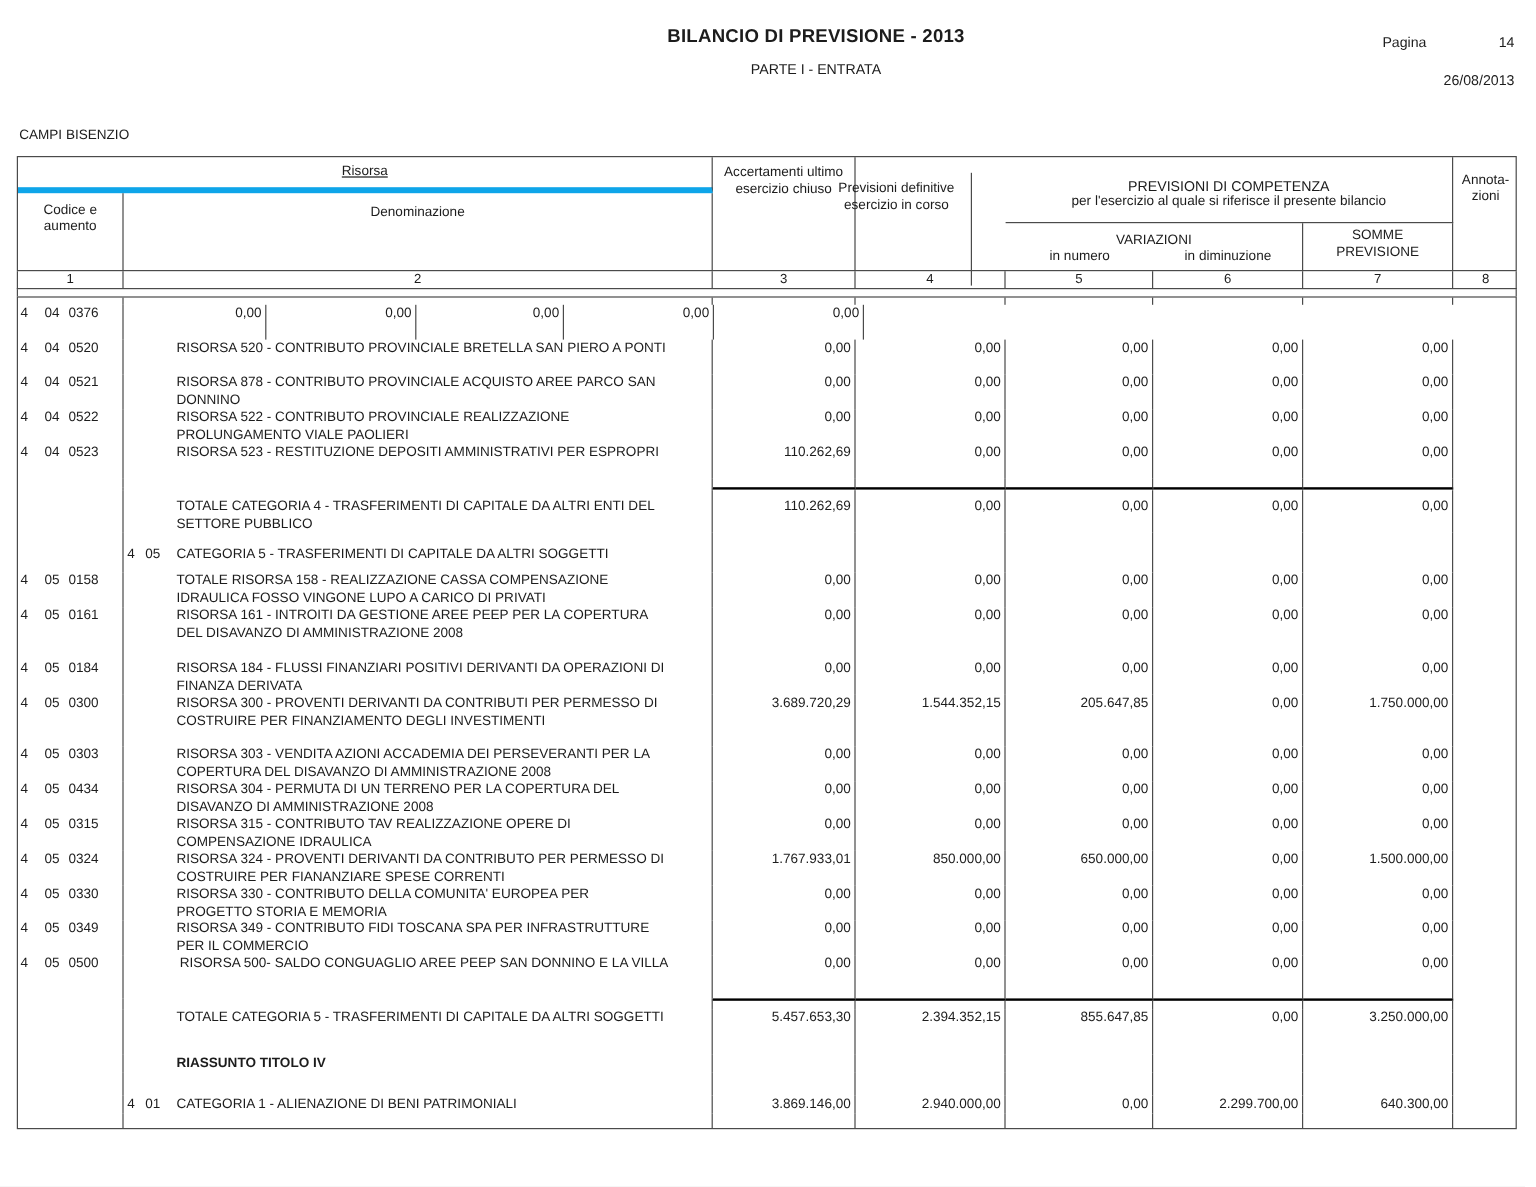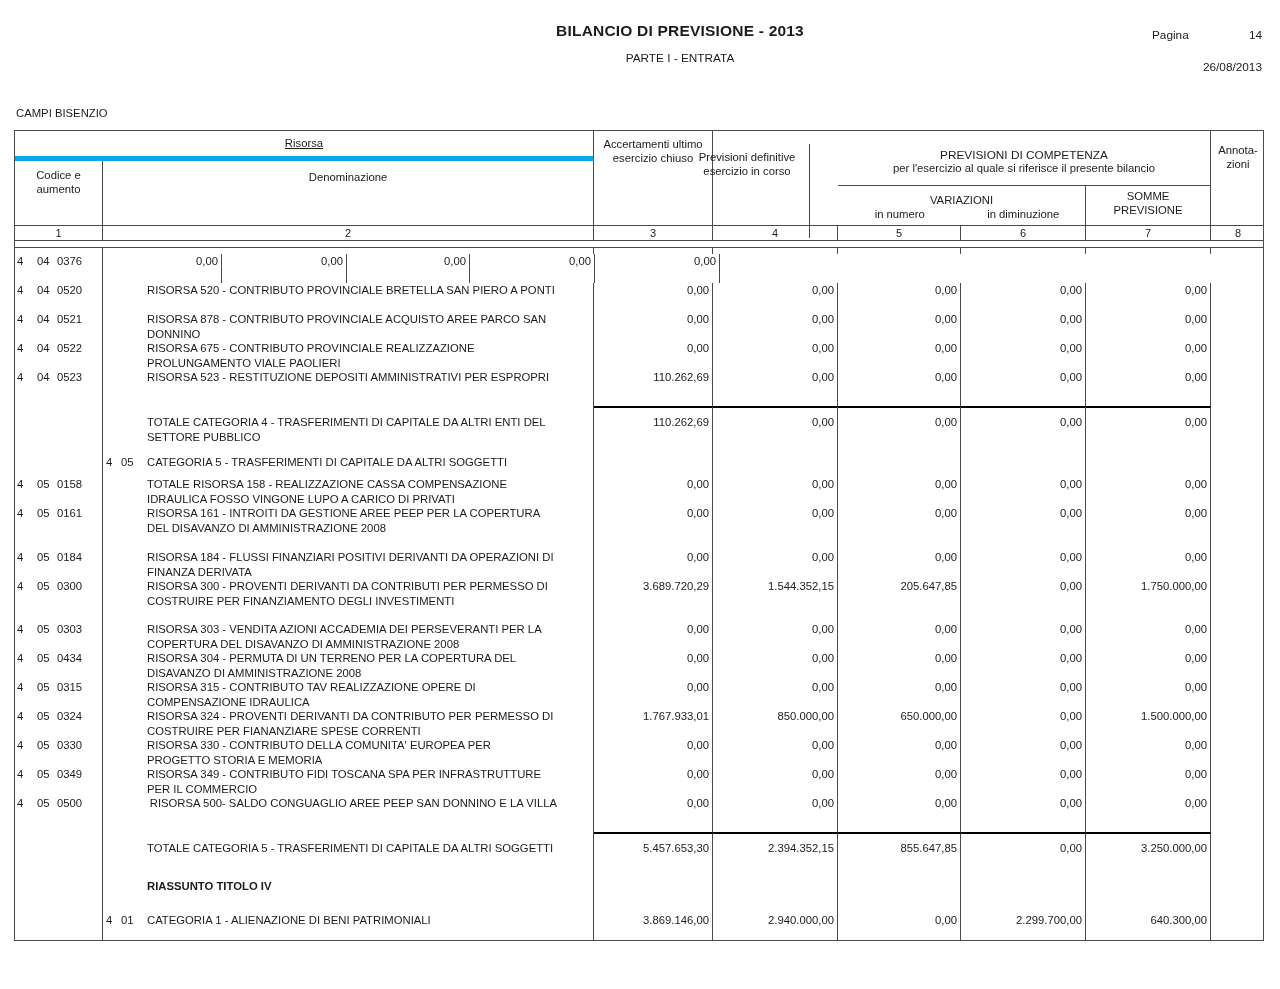--- a/index.html
+++ b/index.html
@@ -217,21 +217,21 @@
         <div class="trow" style="height: 29px;">
           <div class="c b" style="width: 88px;">
             <div class="codes">
               <span class="k1">4</span>
               <span class="k2">04</span>
               <span class="k3">0522</span>
             </div>
           </div>
           <div class="c b cell-denom" style="width: 491px;">
             <div class="desc-wrap">
-              <div class="desc">RISORSA 675 - CONTRIBUTO PROVINCIALE REALIZZAZIONE PROLUNGAMENTO VIALE PAOLIERI</div>
+              <div class="desc">RISORSA 522 - CONTRIBUTO PROVINCIALE REALIZZAZIONE PROLUNGAMENTO VIALE PAOLIERI</div>
             </div>
           </div>
           <div class="c b" style="width: 119px;">
             <div class="val">0,00</div>
           </div>
           <div class="c b" style="width: 125px;">
             <div class="val">0,00</div>
           </div>
           <div class="c b" style="width: 123px;">
             <div class="val">0,00</div>

